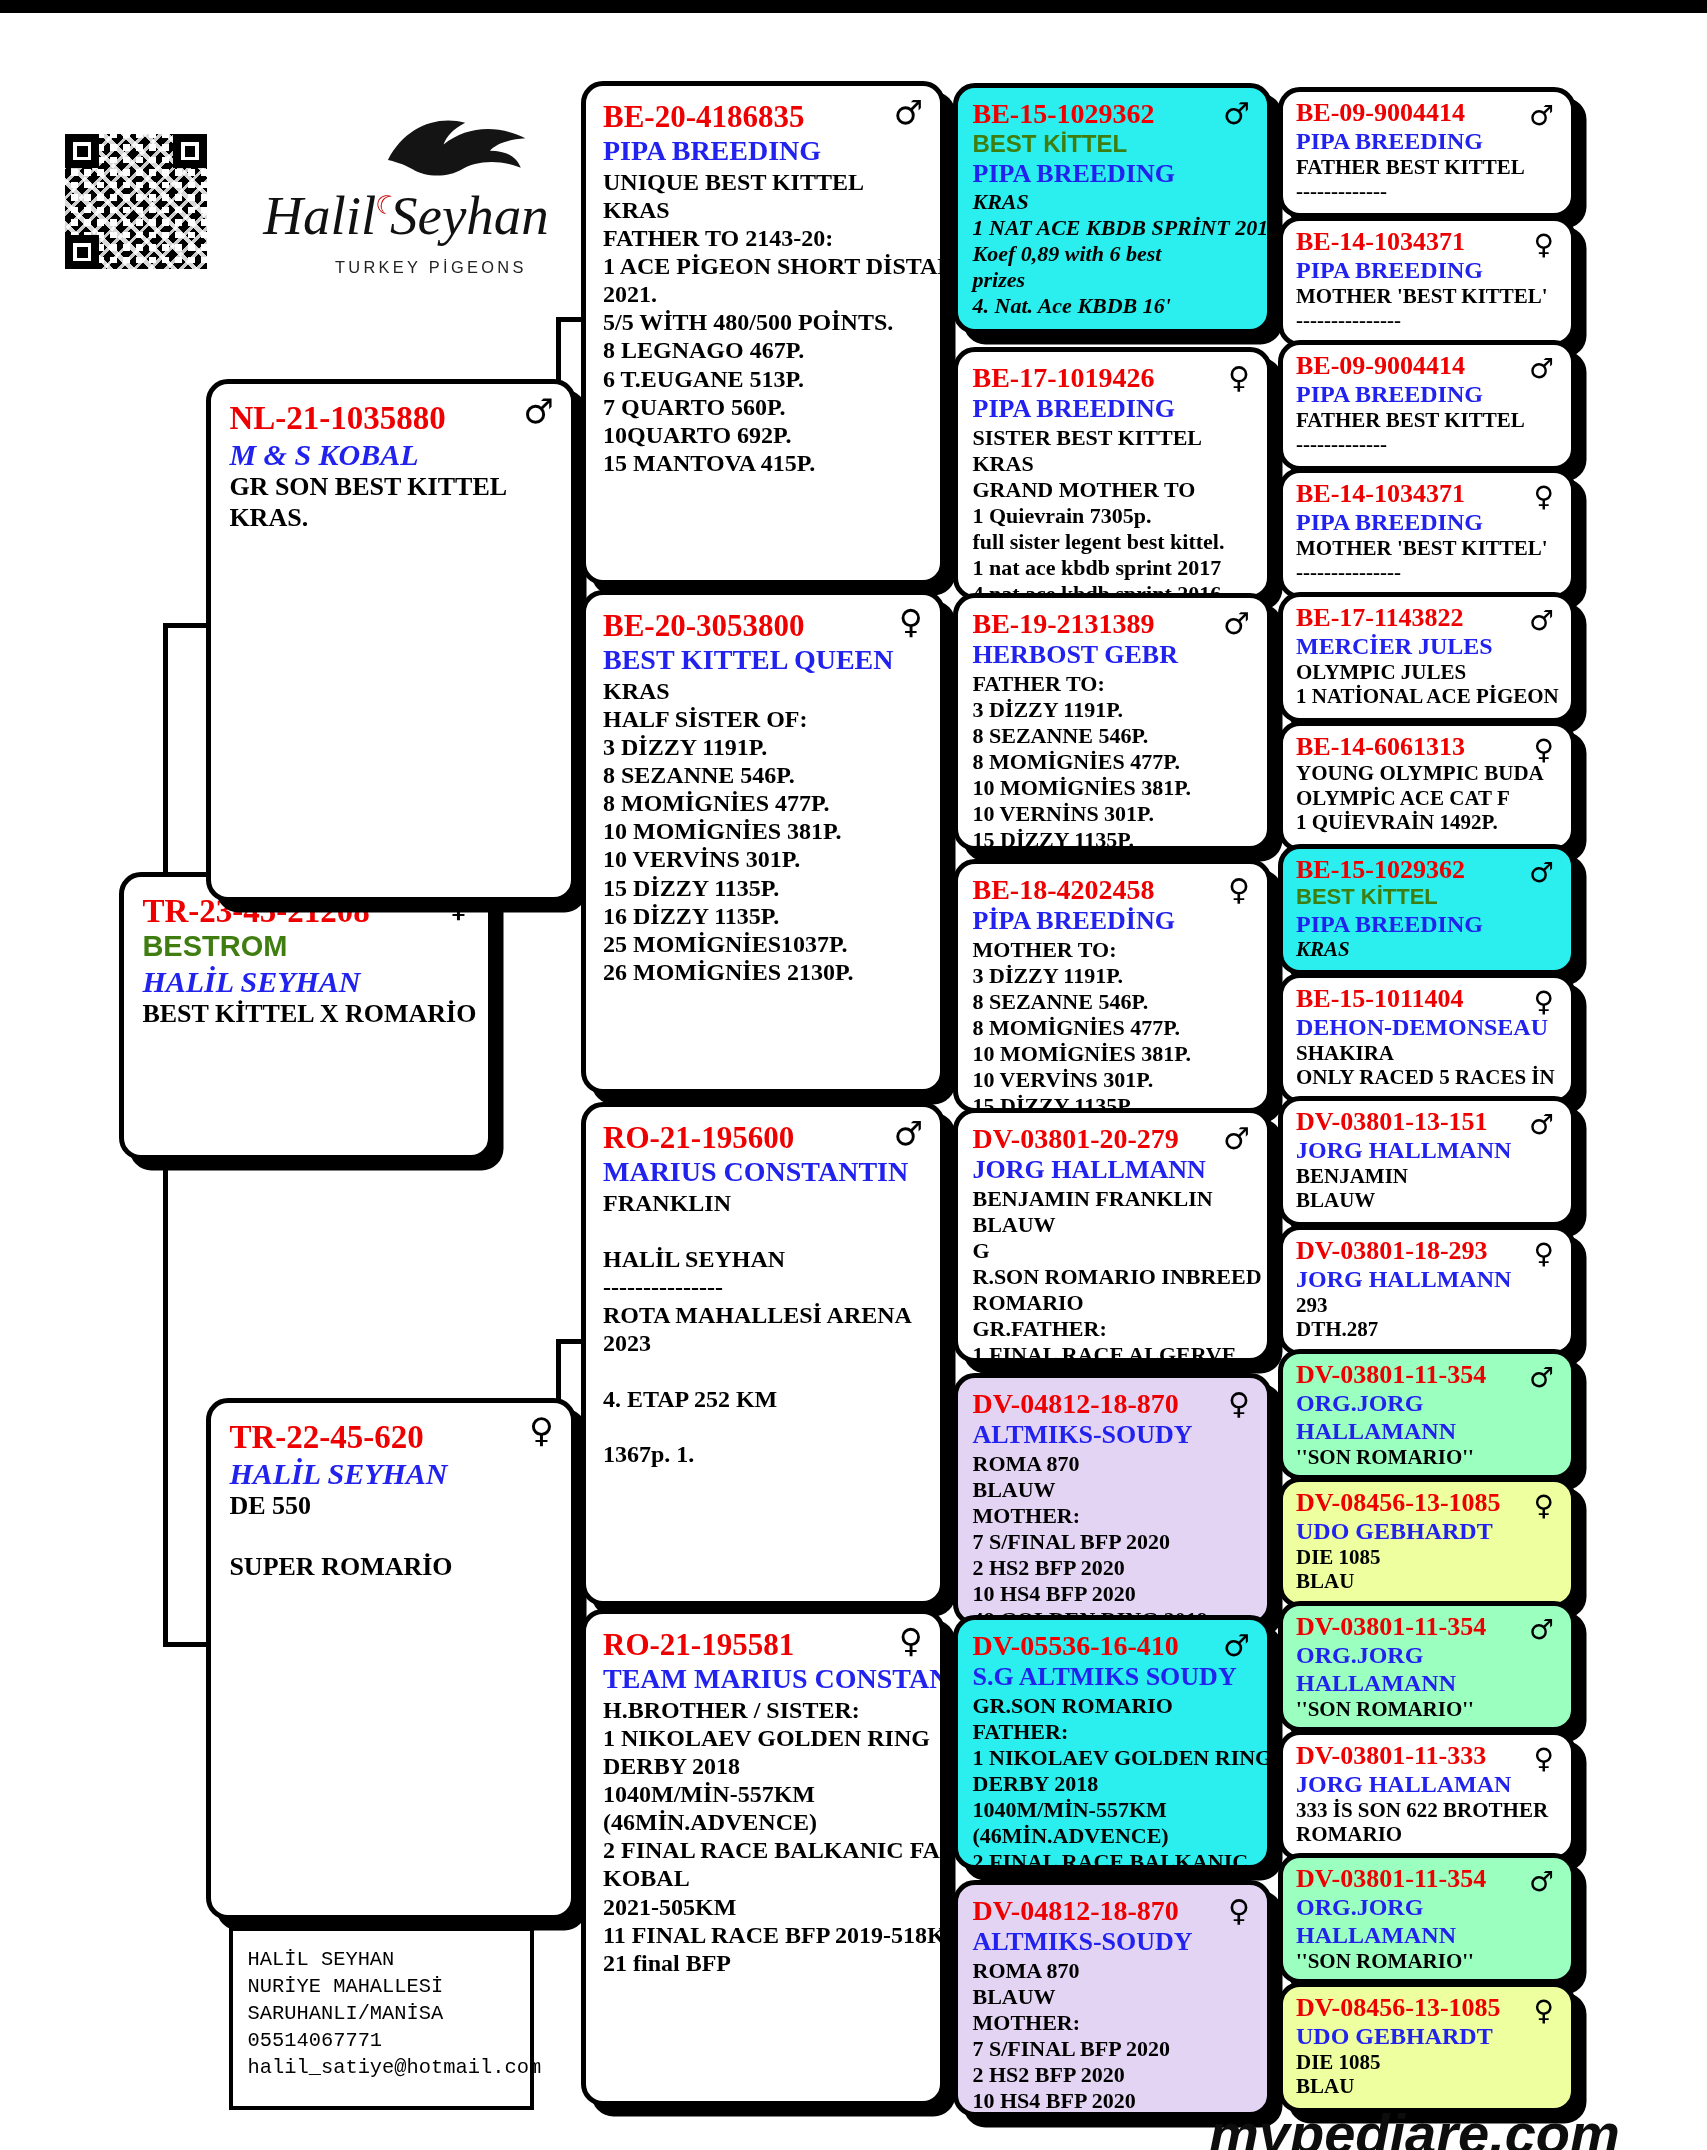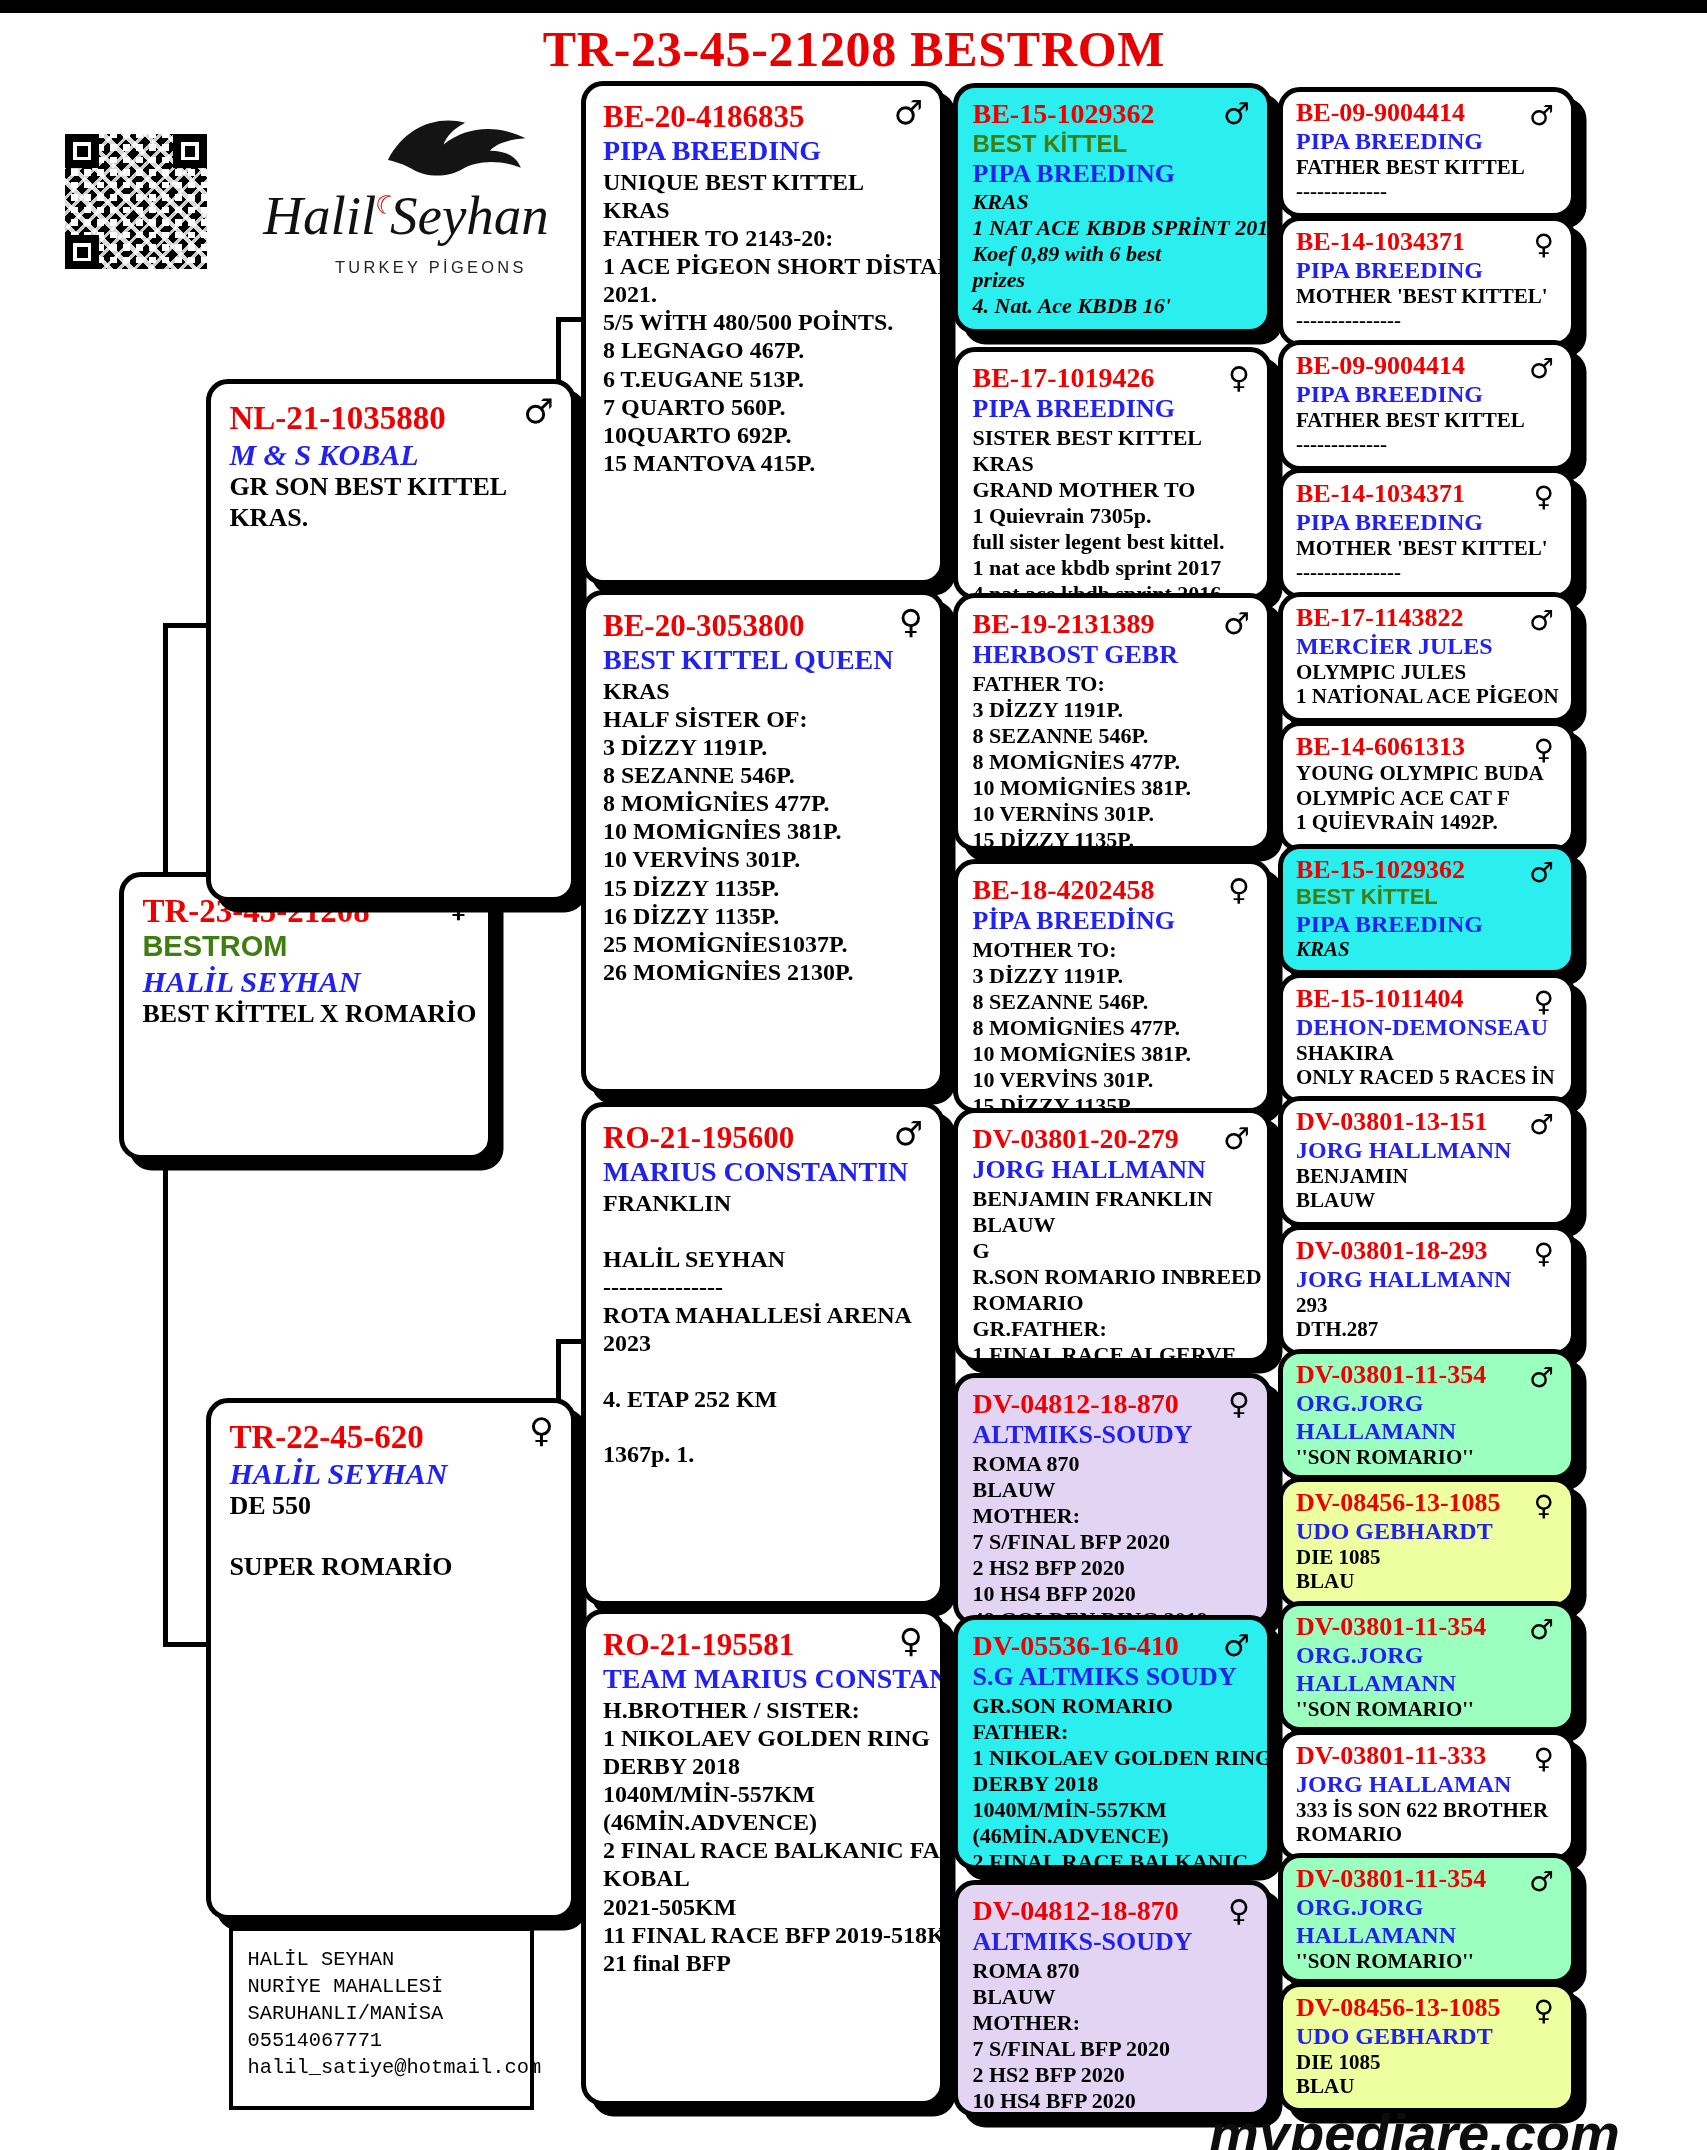--- a/index.html
+++ b/index.html
@@ -70,21 +70,20 @@
         font-family:"Liberation Mono",monospace;font-size:20.4px;line-height:1.32;color:#000;}
   #watermark{position:absolute;left:1209px;top:2101px;width:309px;text-align:center;
         font-family:"Liberation Sans",sans-serif;font-style:italic;font-weight:bold;
         font-size:56px;color:#0d0d0d;}
 </style>
 </head>
 <body>
 
 <div id="page">
   <div id="topbar"></div>
-  <div id="main-title">TR-23-45-21208  BESTROM</div>
 
   <div id="qr">
     <div class="mods"></div>
     <div class="finder" id="f-tl"></div>
     <div class="finder" id="f-tr"></div>
     <div class="finder" id="f-bl"></div>
   </div>
 
   <div id="logo">
     <svg id="logo-bird" viewBox="0 0 200 110" xmlns="http://www.w3.org/2000/svg">

